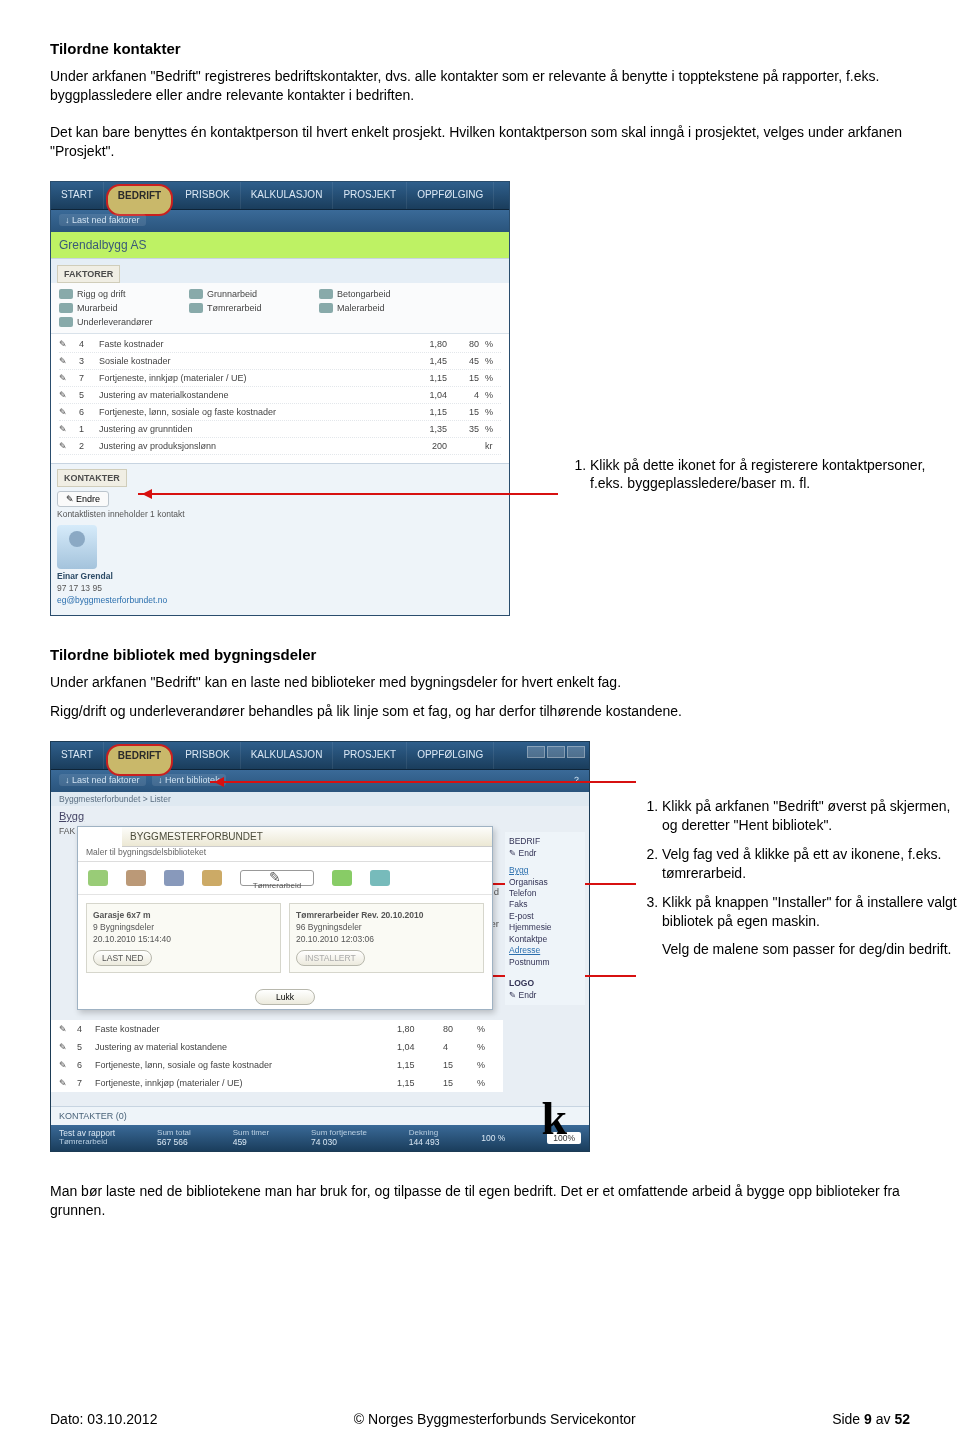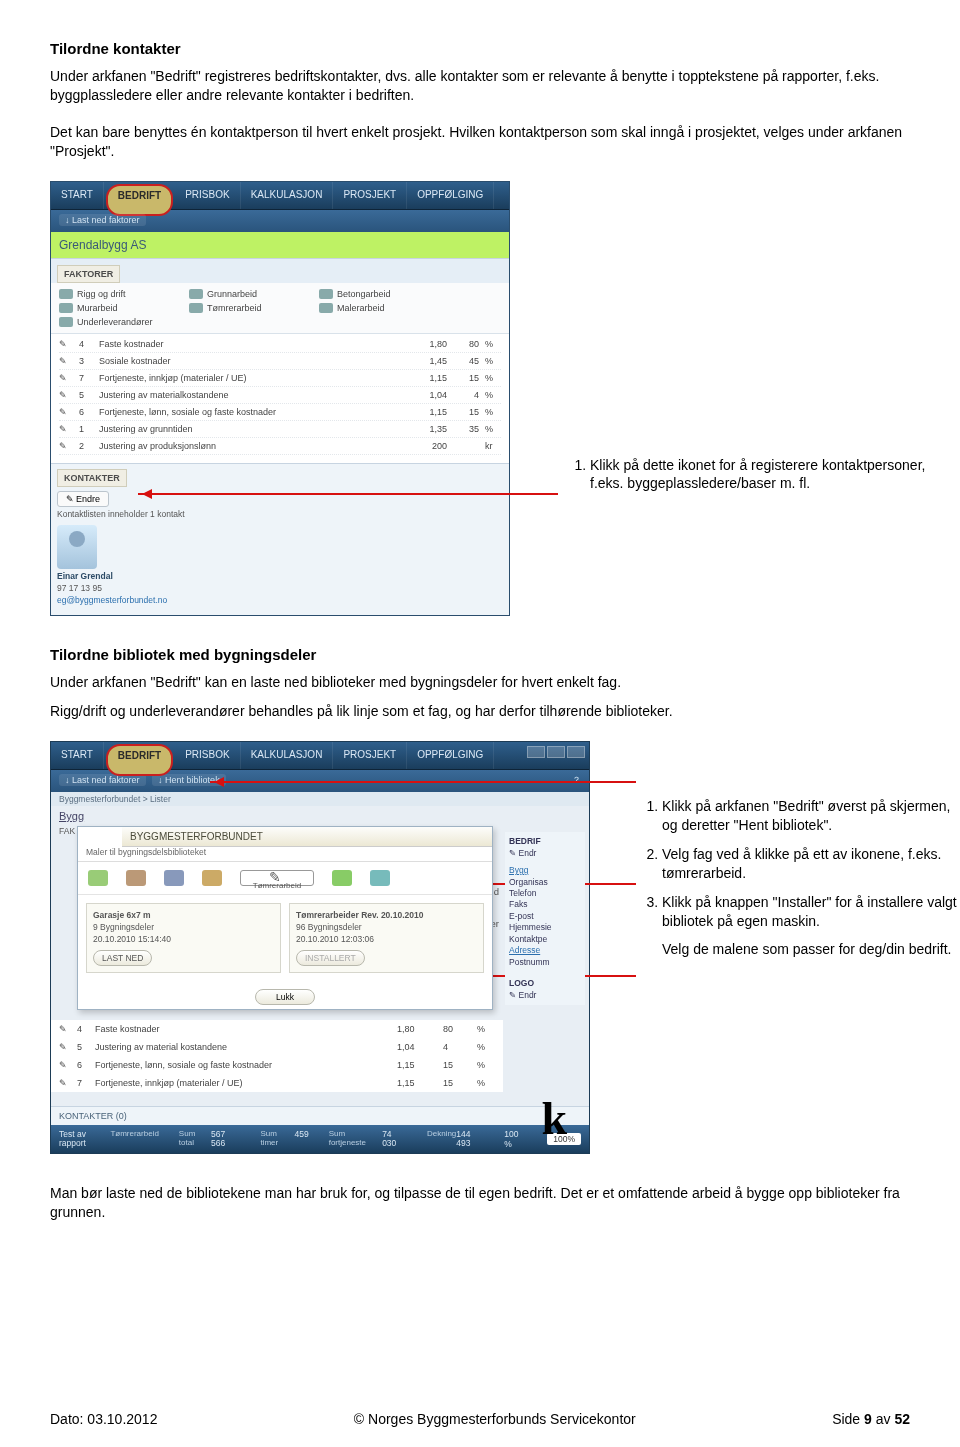--- a/index.html
+++ b/index.html
@@ -288,21 +288,21 @@
   .shot2-footer {
     background: linear-gradient(#3a6a98,#1a3d5c);
     color: #d9e7f3;
     display: flex;
     font-size: 8.5px;
     padding: 4px 8px;
     gap: 20px;
     align-items: center;
     justify-content: space-between;
   }
-  .shot2-footer .fcell { display: flex; flex-direction: row; line-height: 1.1; }
+  .shot2-footer .fcell { display: flex; flex-direction: column; line-height: 1.1; }
   .shot2-footer .fcell .fsub { font-size: 8px; color: #b8cee1; }
   .kontakter-bar {
     background: #eef4f9;
     border-top: 1px solid #c7d4e1;
     padding: 4px 8px;
     font-size: 9px;
     color: #4a637a;
   }
 
   .page-footer {
@@ -443,21 +443,21 @@
 
   <div class="callouts" style="top:275px;">
     <ol>
       <li>Klikk på dette ikonet for å registerere kontaktpersoner, f.eks. byggeplassledere/baser m. fl.</li>
     </ol>
   </div>
 </div>
 
 <div class="section-heading">Tilordne bibliotek med bygningsdeler</div>
 <div class="para">Under arkfanen "Bedrift" kan en laste ned biblioteker med bygningsdeler for hvert enkelt fag.</div>
-<div class="para para-block">Rigg/drift og underleverandører behandles på lik linje som et fag, og har derfor tilhørende biblioteker.</div>
+<div class="para para-block">Rigg/drift og underleverandører behandles på lik linje som et fag, og har derfor tilhørende kostandene.</div>
 
 <div class="shot-wrap">
   <div class="shot2">
 
     <div class="top-tabs" style="position:relative">
       <div class="ttab">START</div>
       <div class="ttab active">BEDRIFT</div>
       <div class="ttab">PRISBOK</div>
       <div class="ttab">KALKULASJON</div>
       <div class="ttab">PROSJEKT</div>
@@ -502,21 +502,21 @@
             <div class="pc-line" style="font-weight:bold">Tømrerarbeider Rev. 20.10.2010</div>
             <div class="pc-line">96 Bygningsdeler</div>
             <div class="pc-line">20.10.2010 12:03:06</div>
             <span class="install-btn ghost">INSTALLERT</span>
           </div>
         </div>
         <div class="lukk"><span class="install-btn" style="padding:2px 20px">Lukk</span></div>
       </div>
 
       <div class="right-panel">
-        <div style="font-weight:bold">BEDRIF</div>
+        <div style="font-weight:normal">BEDRIF</div>
         <div>✎ <span>Endr</span></div>
         <div style="text-decoration:underline;color:#2b6fae;margin-top:6px">Bygg</div>
         <div>Organisas</div>
         <div>Telefon</div>
         <div>Faks</div>
         <div>E-post</div>
         <div>Hjemmesie</div>
         <div>Kontaktpe</div>
         <div style="text-decoration:underline;color:#2b6fae">Adresse</div>
         <div>Postnumm</div>

